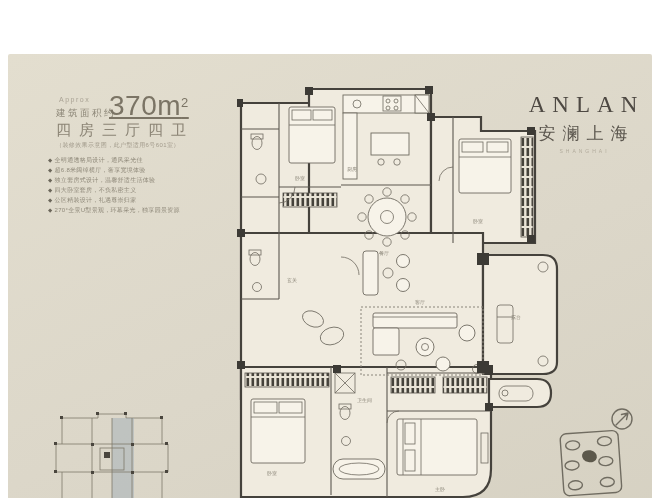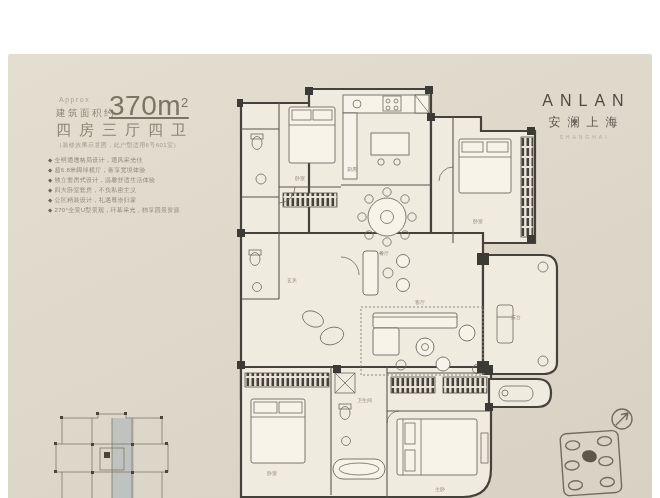--- a/index.html
+++ b/index.html
@@ -15,23 +15,23 @@
               color:#7b7465;letter-spacing:0.5px;text-decoration:underline;}
   .area-value .sup{font-size:13px;vertical-align:8px;}
   .layout-type{position:absolute;left:48px;top:67px;font-size:15px;letter-spacing:8px;color:#8b8475;}
   .plan-note{position:absolute;left:48px;top:87px;font-size:6px;letter-spacing:0.4px;color:#a29b8c;}
   .features{position:absolute;left:40px;top:101px;margin:0;padding:0;list-style:none;}
   .features li{font-size:6px;line-height:10px;color:#8f897a;letter-spacing:0.3px;white-space:nowrap;}
   .features .blt{color:#6b665a;margin-right:2px;font-size:5.5px;}
 
   
   .brand{position:absolute;left:498px;top:38px;width:154px;text-align:center;color:#55504a;}
-  .brand-en{font-family:Liberation Sans, sans-serif;font-size:16px;
+  .brand-en{font-family:Liberation Serif, serif;font-size:23px;
             letter-spacing:7px;text-indent:7px;color:#4e4943;}
-  .brand-cn{margin-top:4px;font-size:12px;letter-spacing:7px;text-indent:7px;color:#5a554d;}
+  .brand-cn{margin-top:4px;font-size:17px;letter-spacing:7px;text-indent:7px;color:#5a554d;}
   .brand-sub{margin-top:3px;font-size:5px;letter-spacing:3px;text-indent:3px;color:#b2ab9c;}
 
   
   .floorplan{position:absolute;left:183px;top:13px;}
   .keyplan{position:absolute;left:40px;top:356px;}
   .sketch{position:absolute;left:540px;top:350px;opacity:.85;}
 
   .room{fill:#f0ebdf;stroke:#45423c;stroke-width:2.2;}
   .part{stroke:#5b574f;stroke-width:1.1;fill:none;}
   .furn{stroke:#6e6a60;stroke-width:0.9;fill:#f7f3e9;}

